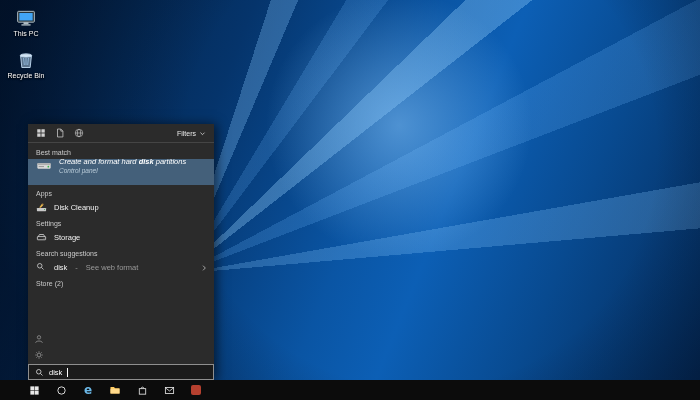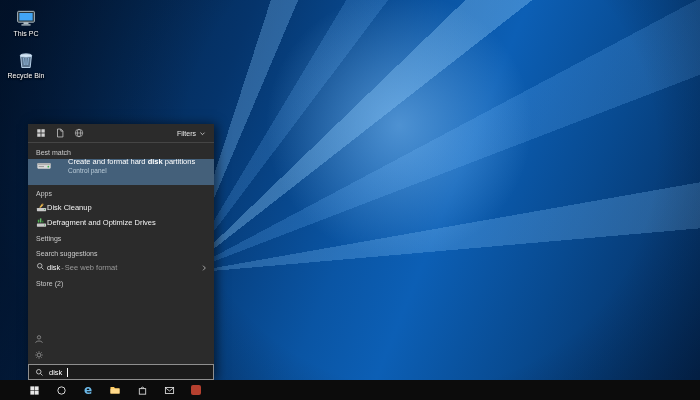--- a/index.html
+++ b/index.html
@@ -38,26 +38,26 @@
                   display:flex; flex-direction:column; }
   .sp-top { flex:0 0 18px; display:flex; align-items:center; gap:9px; padding:0 8px; }
   .sp-tab { width:10px; height:10px; display:flex; cursor:pointer; }
   .sp-filters { margin-left:auto; display:flex; align-items:center; gap:3px;
                 color:#e8e8e8; font-size:7px; cursor:pointer; }
   .sp-div { height:1px; background:#454545; }
   .sp-body { flex:1 1 auto; position:relative; overflow:hidden; }
   .sp-header { font-size:7px; color:#c9c9c9; padding-left:8px; height:12px;
                line-height:12px; margin-top:3px; }
   .sp-header.first { margin-top:4px; }
-  .sp-best { height:26px; background:#44607a; display:flex; align-items:center; gap:16px;
-             padding:0 6px 12px 8px; cursor:pointer; }
+  .sp-best { height:26px; background:#44607a; display:flex; align-items:center; gap:7px;
+             padding:0 6px 12px 8px; cursor:pointer;font-style:italic; }
   .bm-title { font-size:7.5px; color:#fff; line-height:9px; white-space:nowrap; }
   .bm-title b { font-weight:bold; }
   .bm-sub { font-size:6.5px; color:#b9cbd8; line-height:8px; margin-top:1px; }
-  .sp-item { height:15px; display:flex; align-items:center; gap:0; padding:0 6px 0 8px;
+  .sp-item { height:15px; display:flex; align-items:center; gap:7px; padding:0 6px 0 8px;
              font-size:7.5px; color:#f2f2f2; white-space:nowrap; cursor:pointer; }
   .sp-item .ic { width:11px; height:11px; flex:0 0 auto; display:flex; }
   .sg-dash { color:#9a9a9a; margin:0 1px; }
   .sg-rest { color:#9a9a9a; }
   .chev-right { margin-left:auto; display:flex; }
   .sp-rail { position:absolute; left:6px; bottom:20px; display:flex;
              flex-direction:column; gap:6px; }
   .sp-rail .ric { width:10px; height:10px; display:flex; cursor:pointer; }
   .sp-search { flex:0 0 16px; display:flex; align-items:center; gap:5px; padding:0 6px;
                background:#1b1b1b; border:1px solid #8f8f8f; cursor:text; }
@@ -155,35 +155,33 @@
           <svg viewBox="0 0 24 24" width="11" height="11">
             <rect x="2" y="13" width="20" height="7" rx="1" fill="#c9c9c9"></rect>
             <circle cx="18.5" cy="16.5" r="1.2" fill="#36b24a"></circle>
             <path d="M7 12 L13 4 L16 6.5 L10.5 12.5 Z" fill="#e8b64c"></path>
             <path d="M13 4 L16 6.5 L17.5 5 L14.5 2.5 Z" fill="#8d6e3f"></path>
           </svg>
         </span>
         <span>Disk Cleanup</span>
       </div>
 
+
+      <div class="sp-header">Settings</div>
+
       <div class="sp-item">
         <span class="ic">
-          <svg viewBox="0 0 24 24" width="11" height="11">
-            <rect x="2" y="14" width="20" height="7" rx="1" fill="#c9c9c9"></rect>
-            <circle cx="18.5" cy="17.5" r="1.2" fill="#36b24a"></circle>
-            <rect x="4" y="6" width="3.2" height="6" fill="#4caf50"></rect>
-            <rect x="8.5" y="3" width="3.2" height="9" fill="#66bb6a"></rect>
-            <rect x="13" y="8" width="3.2" height="4" fill="#2e7d32"></rect>
-          </svg>
-        </span>
-        <span>Defragment and Optimize Drives</span>
-      </div>
-
-      <div class="sp-header">Settings</div>
-
+          <svg viewBox="0 0 24 24" width="11" height="11" fill="none" stroke="#e8e8e8" stroke-width="1.6">
+            <rect x="3" y="10" width="18" height="7" rx="1"></rect>
+            <circle cx="17.5" cy="13.5" r="0.9" fill="#e8e8e8" stroke="none"></circle>
+            <path d="M5 10 L7.5 5.5 H16.5 L19 10"></path>
+          </svg>
+        </span>
+        <span>Storage</span>
+      </div>
 
       <div class="sp-header">Search suggestions</div>
 
       <div class="sp-item">
         <span class="ic">
           <svg viewBox="0 0 24 24" width="9" height="9" fill="none" stroke="#cfcfcf" stroke-width="2.2">
             <circle cx="10" cy="10" r="6"></circle>
               <path d="M14.5 14.5 L20 20"></path>
           </svg>
         </span>

